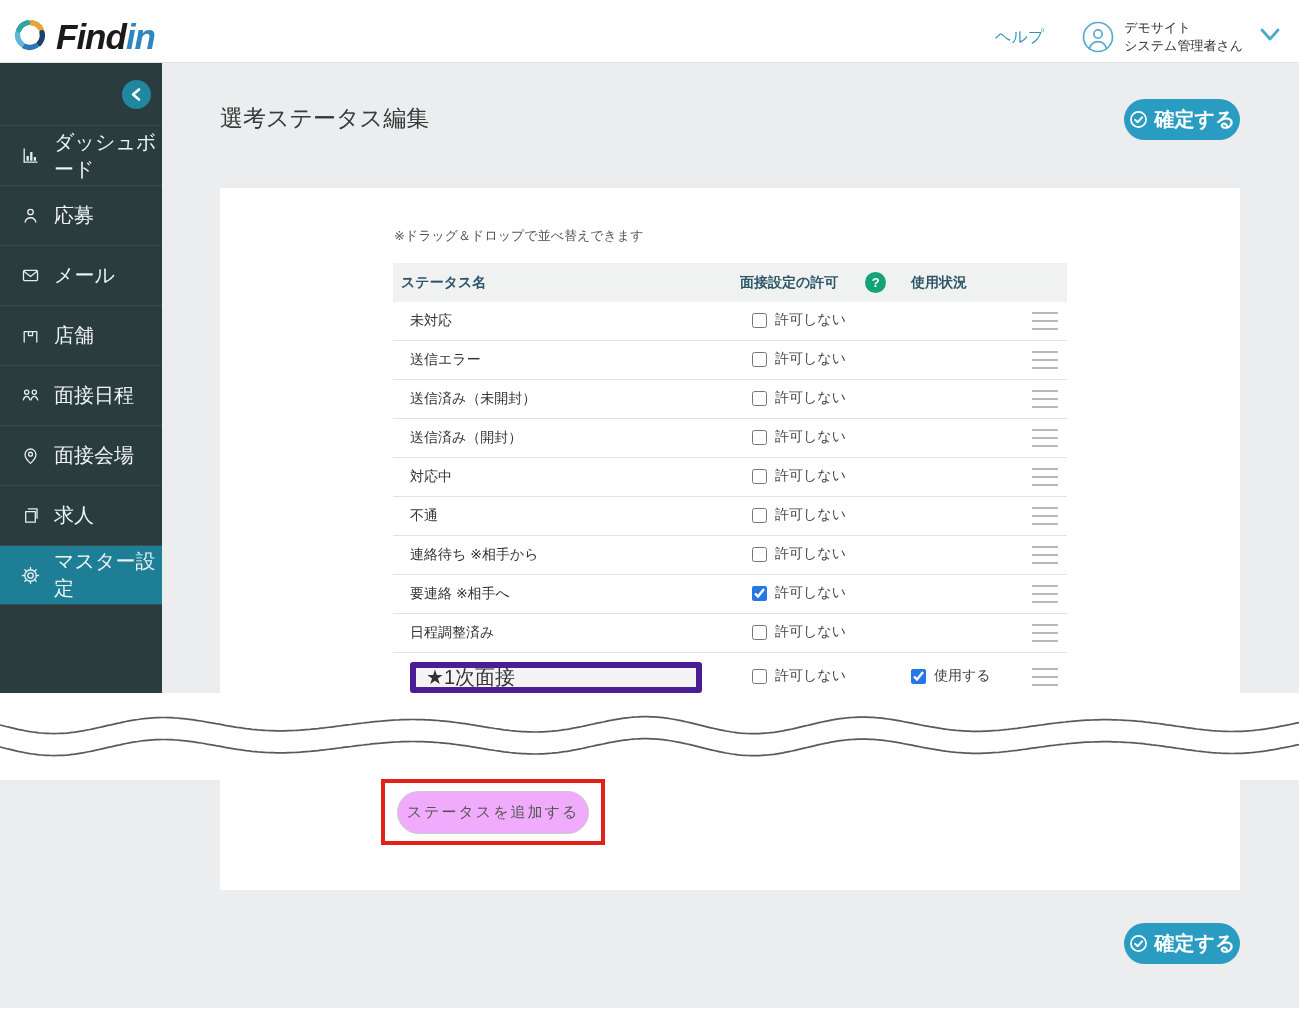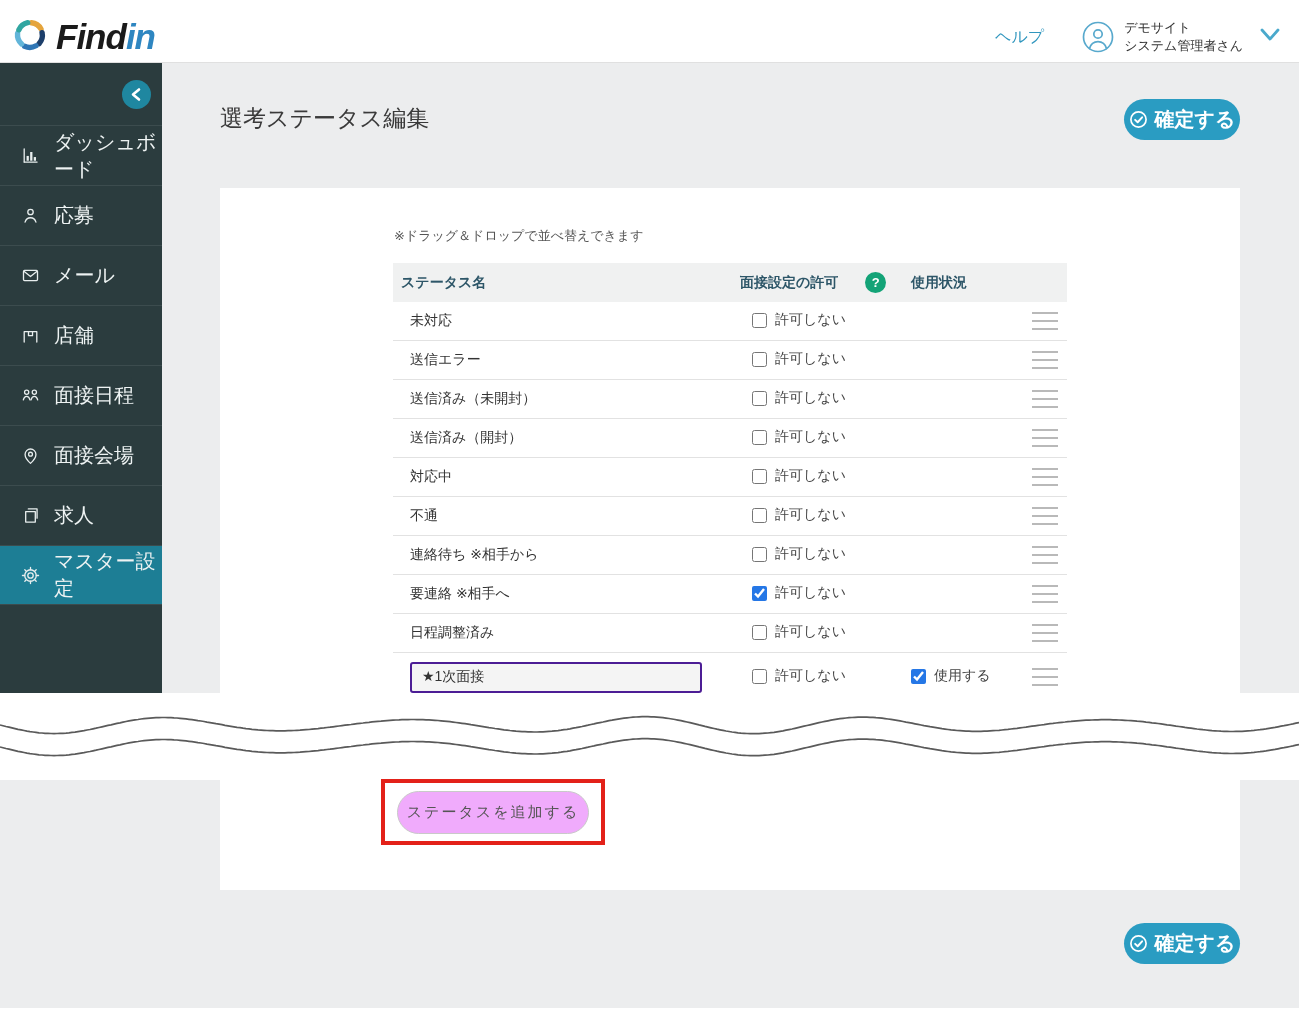--- a/index.html
+++ b/index.html
@@ -92,22 +92,22 @@
   .trow.tall{ height:49px; }
   .cell-name{ width:347px; padding-left:17px; color:#333; display:flex; align-items:center; }
   .cell-permit{ width:171px; padding-left:12px; }
   .cell-usage{ width:120px; }
   .cb-label{ display:inline-flex; align-items:center; gap:8px; color:#444; cursor:pointer; }
   .cb-label input{ width:15px; height:15px; accent-color:var(--check-blue,#2577e6); cursor:pointer; }
   .cell-drag{ flex:1; display:flex; justify-content:flex-end; padding-right:9px; }
   .drag-handle{ display:flex; flex-direction:column; gap:6px; width:26px; cursor:grab; }
   .drag-handle i{ display:block; height:2px; background:#b9b9b9; }
   .name-input{
-    width:292px; height:31px; background:#f4f4f4; border:2px solid #4c1d95;
-    border-radius:3px; font-size:14px; color:#333; padding:0 10px; font-family:inherit;
+    width:292px; height:31px; background:#f4f4f4; border:6px solid #4c1d95;
+    border-radius:3px; font-size:20px; color:#333; padding:0 10px; font-family:inherit;
   }
 
   
   .tear{ position:absolute; left:0; top:693px; width:1299px; height:87px; background:#fff; z-index:6; }
   .tear svg{ width:100%; height:100%; }
 
   
   .red-box{
     position:absolute; left:381px; top:779px; width:224px; height:66px;
     border:4px solid var(--highlight-red,#e32119); z-index:7;

